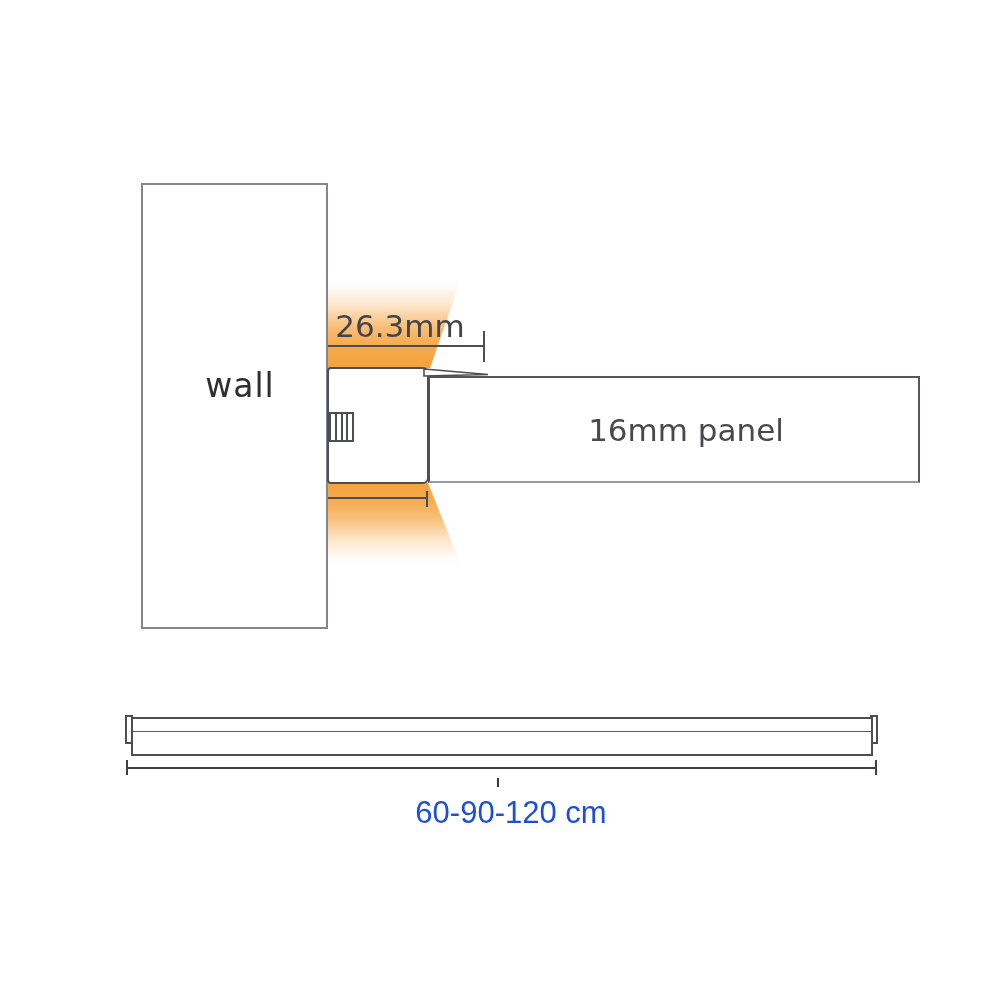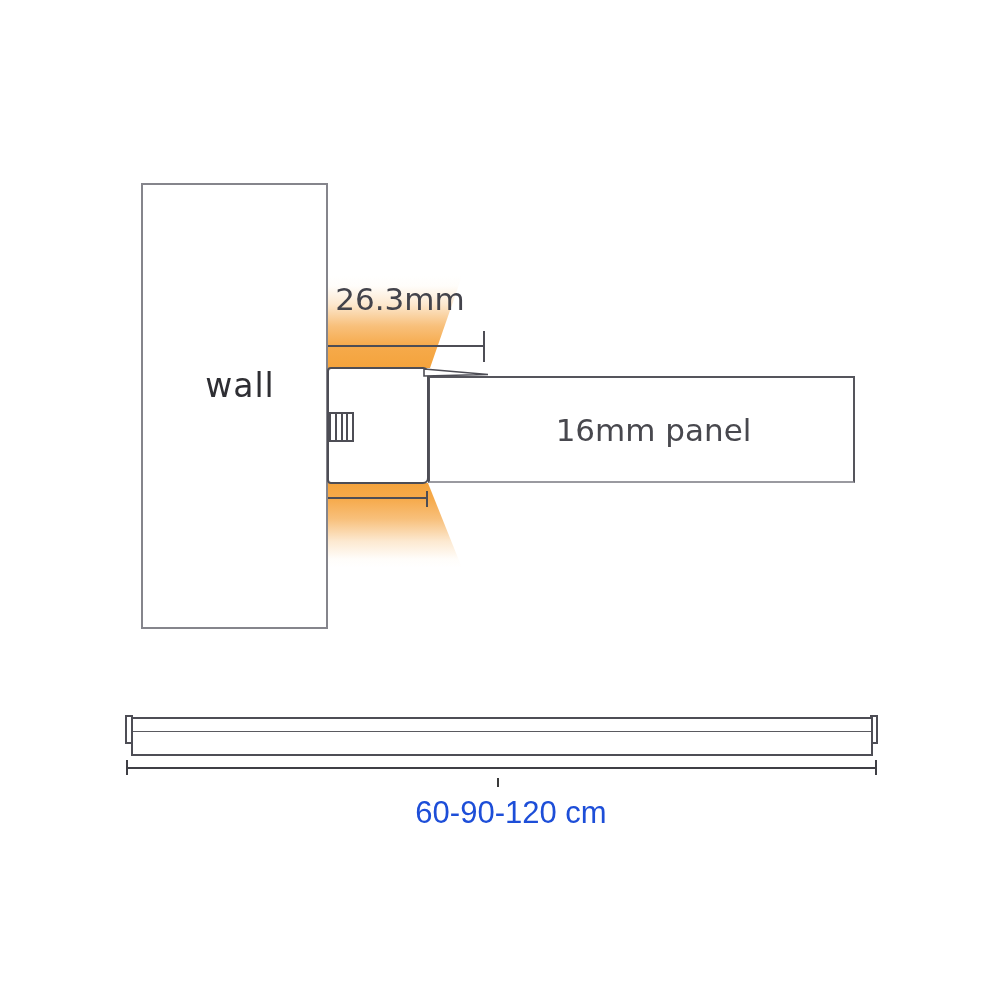--- a/index.html
+++ b/index.html
@@ -71,37 +71,37 @@
   }
   .clip-rib {
     width: 2px; height: 100%;
     background: #4d4d55;
   }
   .lens-wedge {
     left: 422px; top: 366px; width: 70px; height: 12px;
     z-index: 5;
   }
   .panel-rect {
-    left: 428px; top: 376px; width: 427px; height: 107px;
+    left: 428px; top: 376px; width: 492px; height: 107px;
     border: 2px solid #55555c;
     border-bottom: 2px solid #9a9aa0;
     background: #ffffff;
     z-index: 3;
     display: flex; align-items: center; justify-content: center;
   }
   .panel-label {
     font-size: 31px; color: #48484e;
     position: relative; left: 12px;
     white-space: nowrap;
   }
 
   .dim-line-top  { left: 328px; top: 345px; width: 157px; height: 2px; background: #4d4d55; z-index: 3; }
   .dim-tick-top  { left: 483px; top: 331px; width: 2px;  height: 31px; background: #4d4d55; z-index: 3; }
   .dim-label-top {
-    left: 400px; top: 281px; transform: translateX(-50%);
+    left: 400px; top: 308px; transform: translateX(-50%);
     font-size: 31px; color: #43434b; z-index: 6; white-space: nowrap;
   }
   .dim-line-bottom  { left: 328px; top: 497px; width: 100px; height: 2px; background: #4d4d55; z-index: 3; }
   .dim-tick-bottom  { left: 426px; top: 491px; width: 2px;  height: 16px; background: #4d4d55; z-index: 3; }
   .dim-label-bottom {
     left: 402px; top: 518px; transform: translateX(-50%);
     font-size: 31px; color: #43434b; z-index: 6; white-space: nowrap;
   }
 
   

